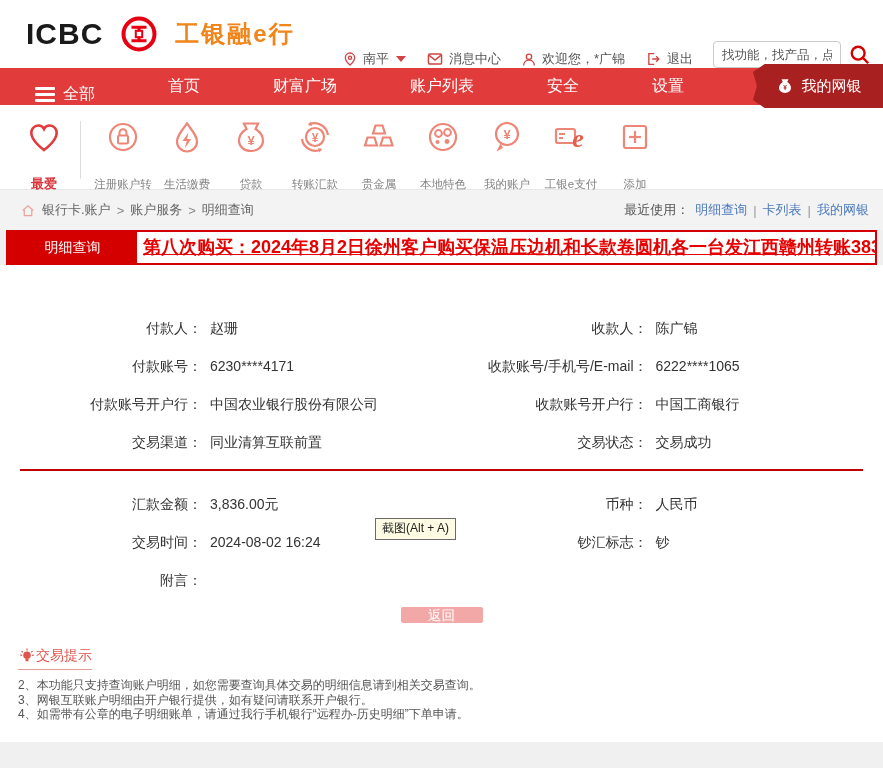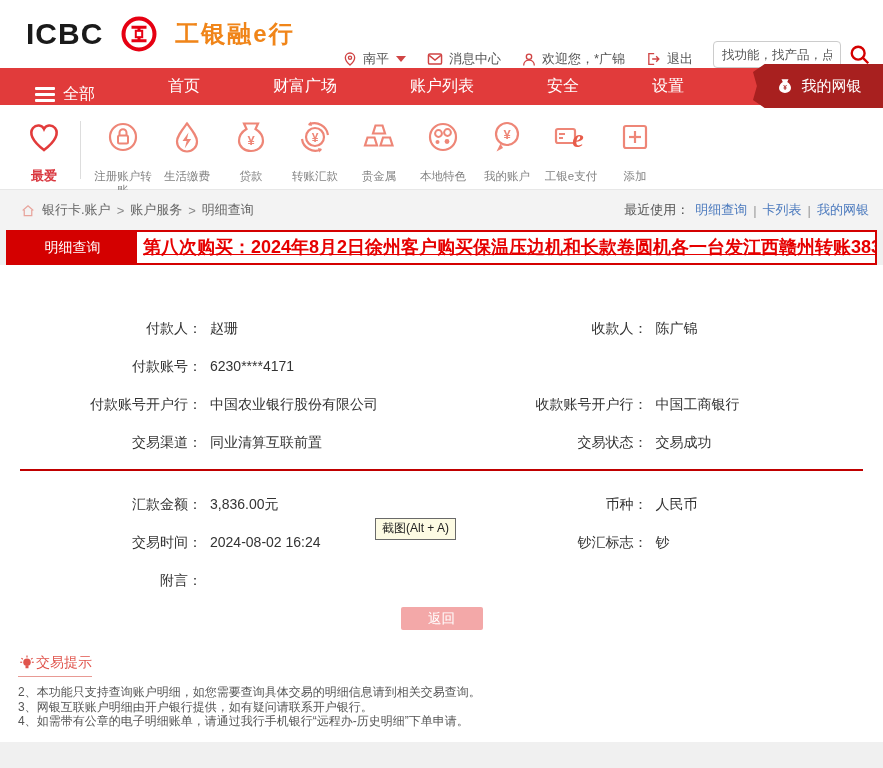--- a/index.html
+++ b/index.html
@@ -24,21 +24,21 @@
   .nav-item.all { margin-left:35px;margin-top:16px; }
   .nav-spacer { width:73px; }
   .burger { display:inline-block; width:20px; }
   .burger span { display:block; height:2.5px; background:#fff; margin:3.5px 0; border-radius:1px; }
   .myebank { position:absolute; top:64px; right:0; width:130px; height:44px; background:#a8201f; color:#fff; display:flex; align-items:center; justify-content:center; gap:7px; font-size:15px; cursor:pointer; clip-path:polygon(9% 0, 100% 0, 100% 100%, 9% 100%, 0 82%, 3% 50%, 0 18%); z-index:3; }
 
   
   .shortcuts { position:absolute; top:105px; left:0; width:883px; height:85px; background:#fff; display:flex; align-items:flex-start; padding:12px 0 0 12px; border-bottom:1px solid #e7e7e7; }
   .sc-item { width:64px; display:flex; flex-direction:column; align-items:center; cursor:pointer; }
   .sc-icon { width:40px; height:40px; }
-  .sc-label { font-size:11.5px; color:#828282; margin-top:12px; text-align:center; line-height:14px; }
+  .sc-label { font-size:11.5px; color:#828282; margin-top:20px; text-align:center; line-height:14px; }
   .sc-item.fav .sc-label { color:#d9363e; font-size:13px; font-weight:bold; }
   .sc-divider { width:1px; height:58px; background:#ddd; margin:4px 10px 0 4px; }
 
   
   .crumbband { position:absolute; top:190px; left:0; width:883px; height:40px; background:#f3f3f3; display:flex; align-items:center; justify-content:space-between; padding:0 14px 0 20px; }
   .crumb-left { display:flex; align-items:center; gap:6px; font-size:13px; color:#666; }
   .crumb-seg { cursor:pointer; }
   .crumb-sep { color:#888; }
   .recent { display:flex; align-items:center; gap:6px; font-size:13px; }
   .recent-label { color:#555; }
@@ -53,21 +53,21 @@
   
   .panel { position:absolute; top:265px; left:0; width:883px; height:477px; background:#fff; padding-top:52px; }
   .drow { display:flex; height:24px; margin-bottom:14px; font-size:14px; color:#333; align-items:center; }
   .half { width:50%; display:flex; }
   .lab { text-align:right; }
   .half.l .lab { width:202px; }
   .half.r .lab { width:206px; }
   .val { margin-left:8px; color:#333; }
   .red-divider { border:none; border-top:2px solid #c00000; margin:8px 20px 22px 20px; }
   .tooltip { position:absolute; left:375px; top:253px; background:#fdfbe3; border:1px solid #6a6a6a; font-size:12px; color:#222; padding:1px 6px 2px 6px; white-space:nowrap; }
-  .back-btn { display:block; margin:14px auto 13px auto; width:82px; height:23px; background:#f3a8a8; color:#fff; border:none; font-size:13.5px; border-radius:2px; cursor:pointer; font-family:inherit; }
+  .back-btn { display:block; margin:14px auto 13px auto; width:82px; height:16px; background:#f3a8a8; color:#fff; border:none; font-size:13.5px; border-radius:2px; cursor:pointer; font-family:inherit; }
 
   
   .tips { margin-top:24px; padding:0 18px; }
   .tips-title { display:inline-flex; align-items:center; color:#e0544c; font-size:14px; padding-bottom:4px; border-bottom:1px solid #e89a94; }
   .tips-list { margin-top:8px; }
   .tip-line { font-size:12px; color:#555; line-height:14.5px; }
 
   .footer-gray { position:absolute; top:742px; left:0; width:883px; height:26px; background:#f0f0f0; }
 
   .ic { display:inline-block; vertical-align:middle; }
@@ -287,20 +287,24 @@
         </div>
       <div class="half r">
           <span class="lab">收款人：</span>
           <span class="val">陈广锦</span>
         </div>
     </div>
     <div class="drow">
       <div class="half l">
           <span class="lab">付款账号：</span>
           <span class="val">6230****4171</span>
+        </div>
+      <div class="half r">
+          <span class="lab">收款账号/手机号/E-mail：</span>
+          <span class="val">6222****1065</span>
         </div>
     </div>
     <div class="drow">
       <div class="half l">
           <span class="lab">付款账号开户行：</span>
           <span class="val">中国农业银行股份有限公司</span>
         </div>
       <div class="half r">
           <span class="lab">收款账号开户行：</span>
           <span class="val">中国工商银行</span>

